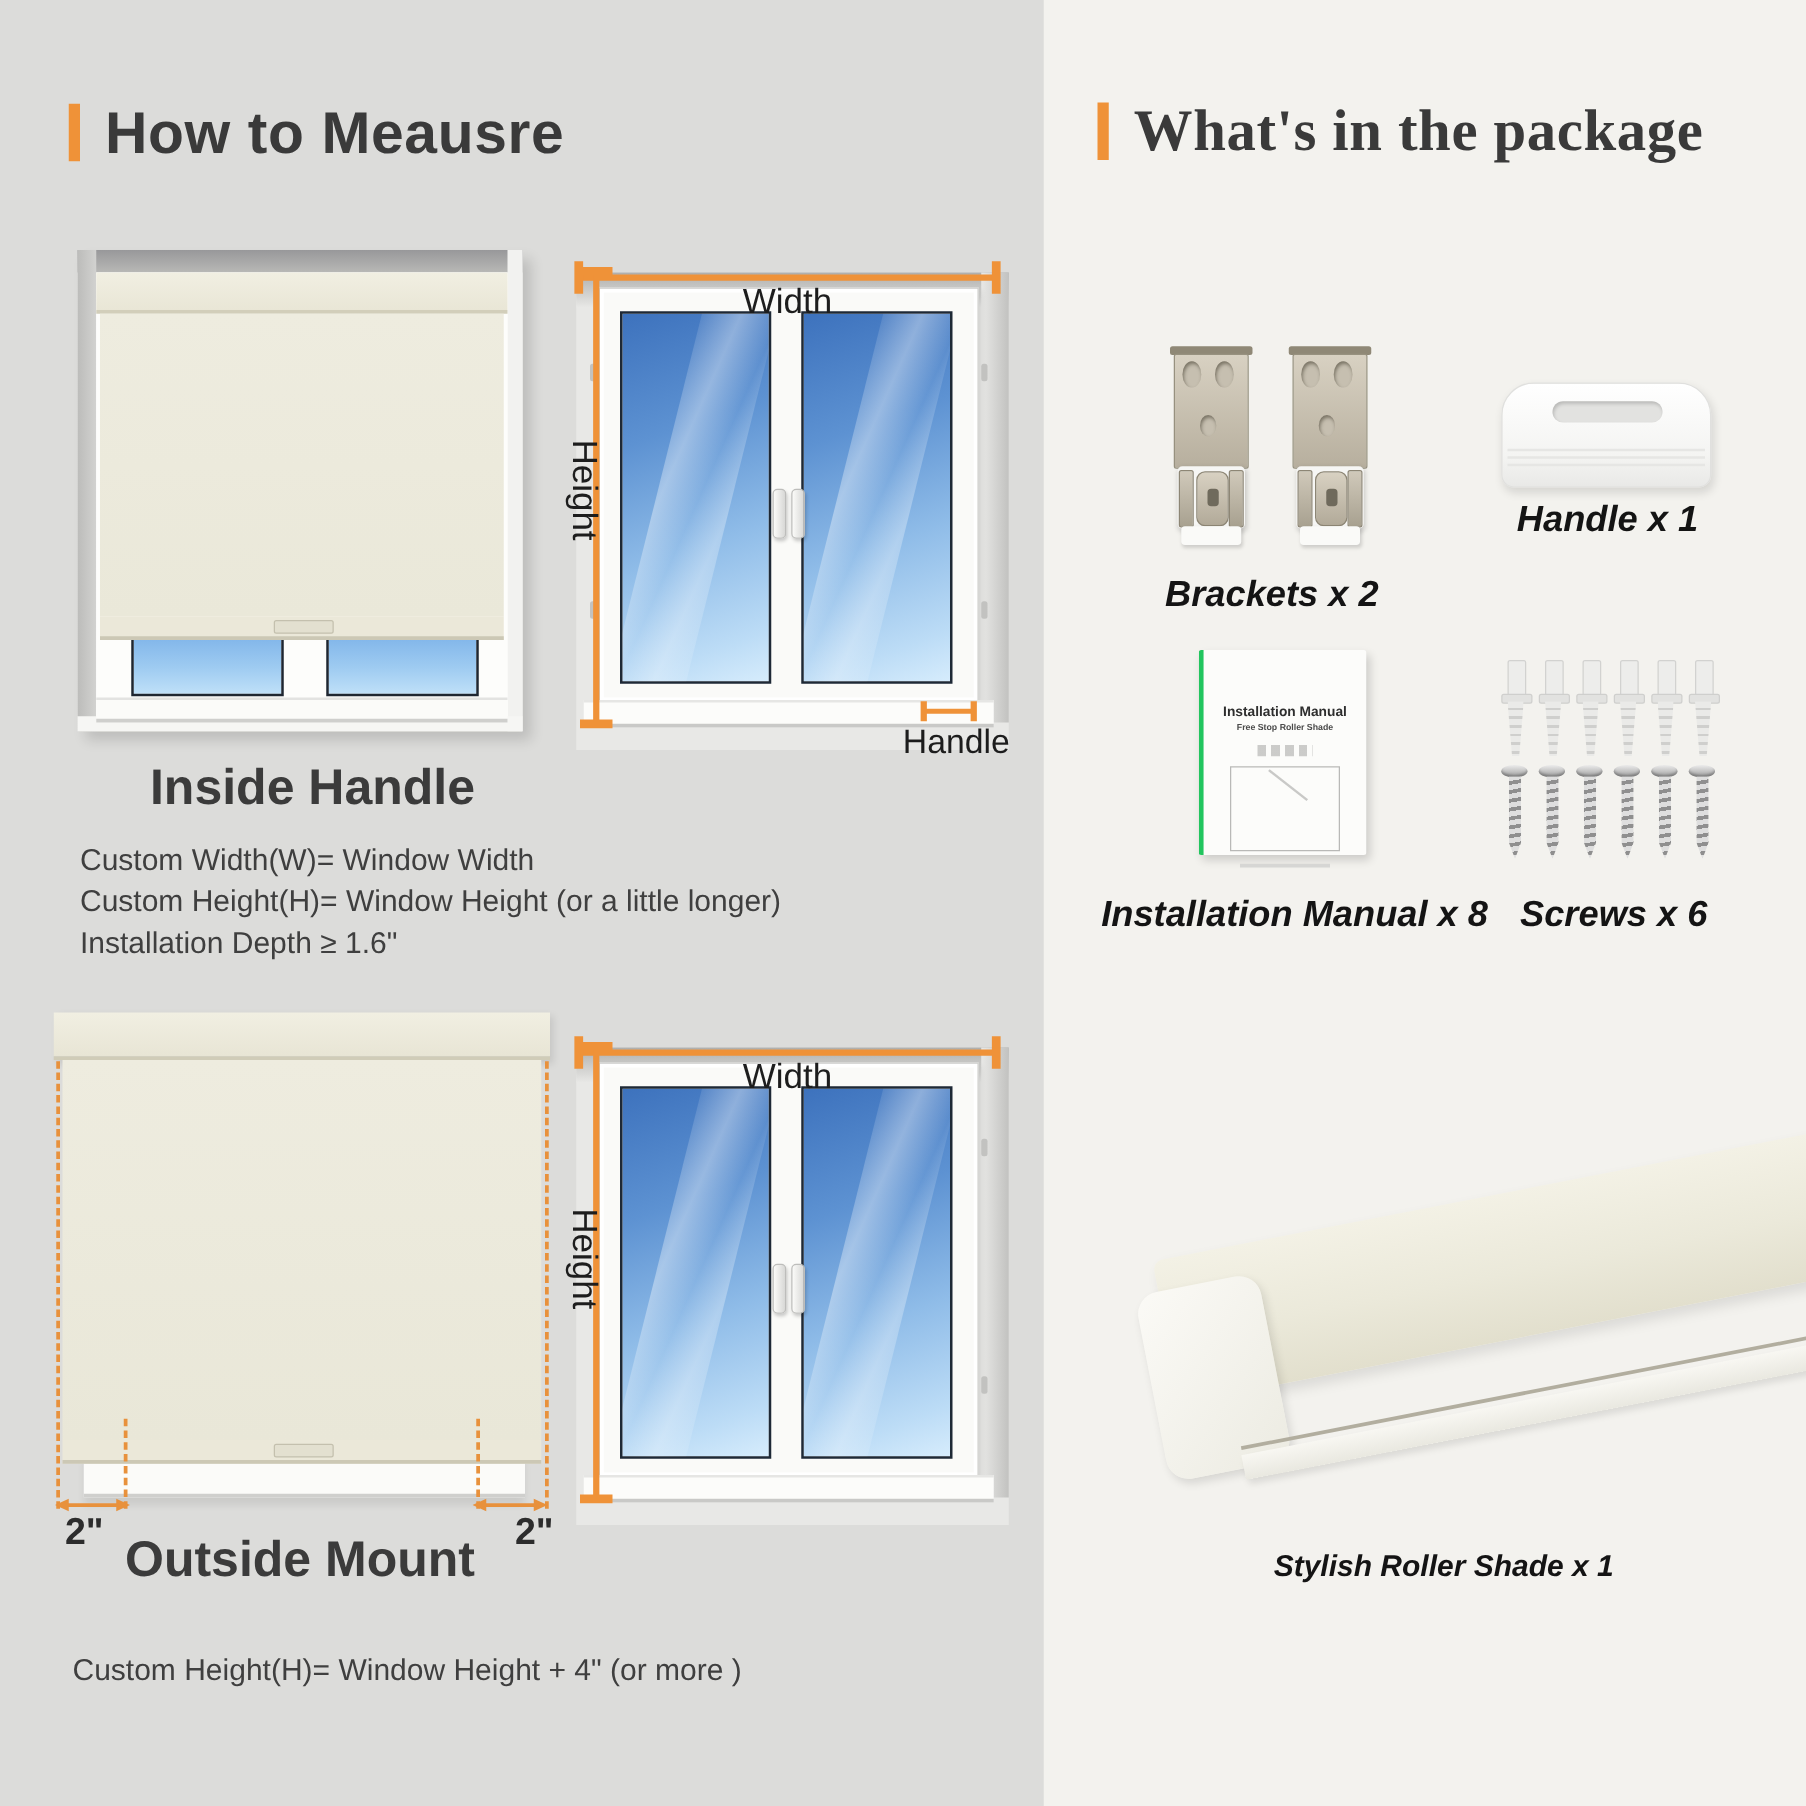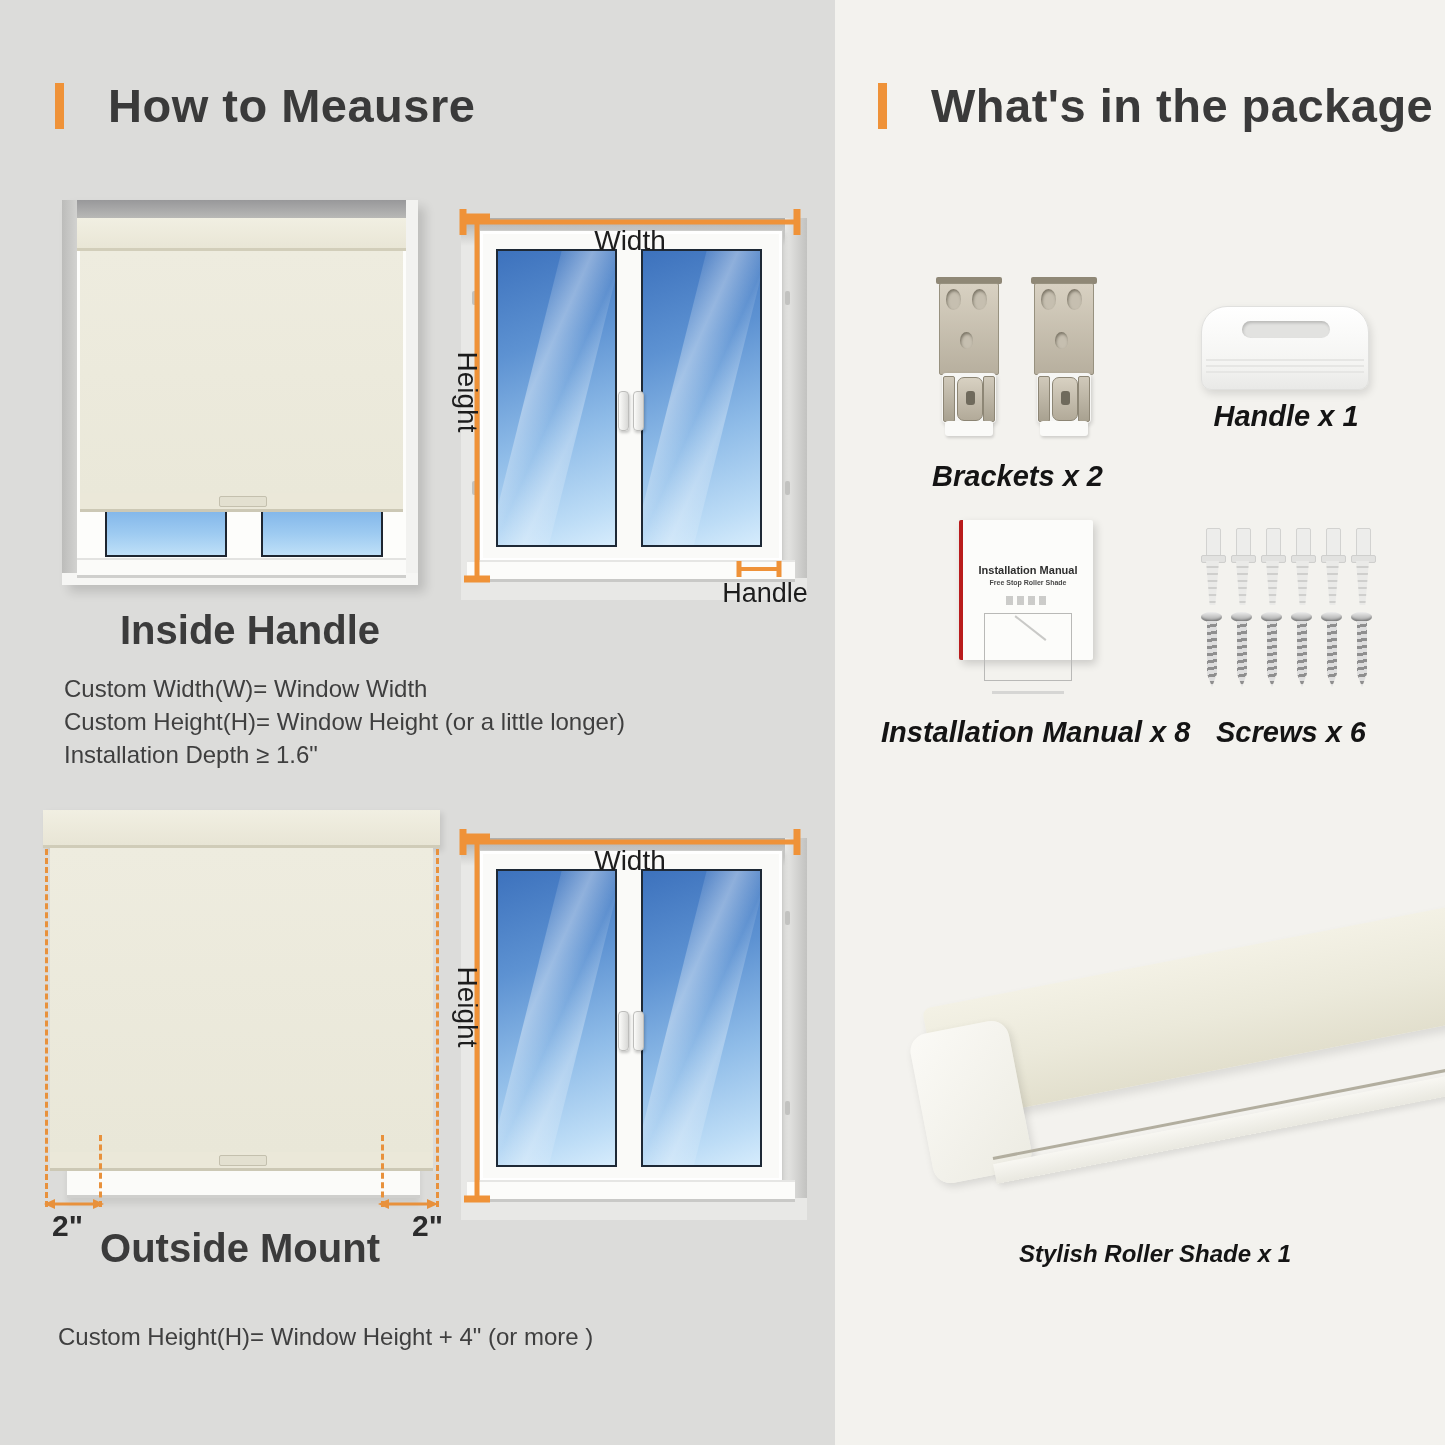--- a/index.html
+++ b/index.html
@@ -3,21 +3,21 @@
 <meta charset="utf-8">
 <style>
   html,body{margin:0;padding:0;}
   body{width:1445px;height:1445px;position:relative;font-family:"Liberation Sans",sans-serif;background:#dcdcda;overflow:hidden;}
   .stage{position:absolute;left:0;top:0;width:1445px;height:1445px;}
   .panel{position:absolute;top:0;height:1445px;}
   .panel-left{left:0;width:835px;background:#dcdcda;}
   .panel-right{left:835px;width:610px;background:#f3f2ee;}
 
   
-  .sec-title{position:absolute;display:flex;align-items:center;gap:24px;}
+  .sec-title{position:absolute;display:flex;align-items:center;}
   .accent{width:9px;height:46px;background:#EF9238;margin-right:20px;flex:0 0 auto;}
   .sec-title h1{margin:0;font-size:47px;font-weight:700;color:#3a3a3a;letter-spacing:.5px;white-space:nowrap;}
 
   
   .imi{position:absolute;left:62px;top:200px;width:356px;height:385px;background:#fdfdfb;box-shadow:7px 7px 10px rgba(0,0,0,.14);}
   .imi .bev-top{position:absolute;left:0;top:0;right:0;height:18px;background:linear-gradient(180deg,#98989a,#b8b8b6);}
   .imi .bev-left{position:absolute;left:0;top:0;bottom:0;width:15px;background:linear-gradient(90deg,#bcbcba,#d2d2d0);}
   .imi .bev-right{position:absolute;right:0;top:0;bottom:0;width:12px;background:#f2f2f0;}
   .imi .bev-bottom{position:absolute;left:0;bottom:0;right:0;height:12px;background:#f6f6f4;}
   .imi-in{position:absolute;left:15px;top:18px;right:12px;bottom:12px;background:#fdfdfb;}
@@ -77,21 +77,21 @@
   .bracket .tl{left:7px;} .bracket .tr{right:7px;}
   .bracket .cpiece{position:absolute;left:21px;top:100px;width:24px;height:42px;background:linear-gradient(180deg,#d8d1c2,#b2aa99);border:1px solid #8d8675;border-radius:7px;}
   .bracket .chole{position:absolute;left:8px;top:13px;width:9px;height:14px;background:#6f6a5c;border-radius:3px;}
   .bracket .foot{position:absolute;left:9px;right:9px;top:144px;height:15px;background:#fafaf8;border-radius:3px;box-shadow:1px 2px 3px rgba(0,0,0,.15);}
 
   .handle-part{position:absolute;width:166px;height:82px;background:linear-gradient(180deg,#ffffff 0%,#f4f4f2 70%,#e9e9e7 100%);border:1px solid #e0e0de;border-radius:26px 26px 10px 10px;box-shadow:2px 4px 8px rgba(0,0,0,.12);}
   .handle-part .slot{position:absolute;left:40px;top:14px;width:88px;height:17px;background:#e2e2e0;border-radius:9px;box-shadow:inset 1px 2px 3px rgba(0,0,0,.18);}
   .handle-part .ridge{position:absolute;left:4px;right:4px;height:2px;background:#e6e6e4;}
   .handle-part .r1{top:52px;} .handle-part .r2{top:58px;} .handle-part .r3{top:64px;}
 
-  .manual{position:absolute;width:130px;height:140px;background:#fcfcfa;border-radius:2px;box-shadow:3px 4px 8px rgba(0,0,0,.16);border-left:4px solid #b91c1c;}
+  .manual{position:absolute;width:130px;height:164px;background:#fcfcfa;border-radius:2px;box-shadow:3px 4px 8px rgba(0,0,0,.16);border-left:4px solid #22c55e;}
   .manual .mtitle{margin-top:44px;text-align:center;font-size:11px;font-weight:700;color:#2e2e2e;}
   .manual .msub{margin-top:3px;text-align:center;font-size:7px;font-weight:700;color:#4a4a4a;}
   .manual .scrib{width:44px;height:9px;margin:10px auto 0;background:repeating-linear-gradient(90deg,#b7b7b5 0 7px,transparent 7px 11px);opacity:.7;}
   .manual .dbox{width:86px;height:66px;margin:8px auto 0;border:1px solid #b9b9b7;position:relative;}
   .manual .dbox::after{content:'';position:absolute;left:30%;top:20%;width:45%;height:2px;background:#c9c9c7;transform:rotate(38deg);}
   .manual .mfoot{width:72px;height:3px;margin:10px auto 0;background:#d6d6d4;}
 
   .anchor{position:absolute;width:24px;height:78px;}
   .anchor .acap{position:absolute;left:5px;top:0;width:13px;height:27px;background:#ededeb;border:1px solid #d2d2d0;border-radius:2px;}
   .anchor .aflange{position:absolute;left:0;top:27px;width:23px;height:6px;background:#e2e2e0;border:1px solid #cfcfcd;border-radius:2px;}
@@ -226,21 +226,21 @@
       </svg>
       <div class="dim-label vlabel" style="left:-48px;top:163px;width:120px;">Height</div>
     </div>
 
     <h2 class="mount-h" style="left:20px;top:1226px;width:440px;">Outside Mount</h2>
     <div class="btext" style="left:58px;top:1320px;">Custom Height(H)= Window Height + 4" (or more )</div>
   </div>
 
   <div class="panel panel-right">
 
-    <div class="sec-title" style="left:43px;top:78px;">
+    <div class="sec-title" style="left:43px;top:78px;font-family:Liberation Serif, serif;">
       <span class="accent"></span>
       <h1>What's in the package</h1>
     </div>
 
     <div class="bracket" style="left:101px;top:277px;">
       <div class="flange"></div>
       <div class="bodym"></div>
       <div class="hole h1"></div>
       <div class="hole h2"></div>
       <div class="hole h3"></div>

